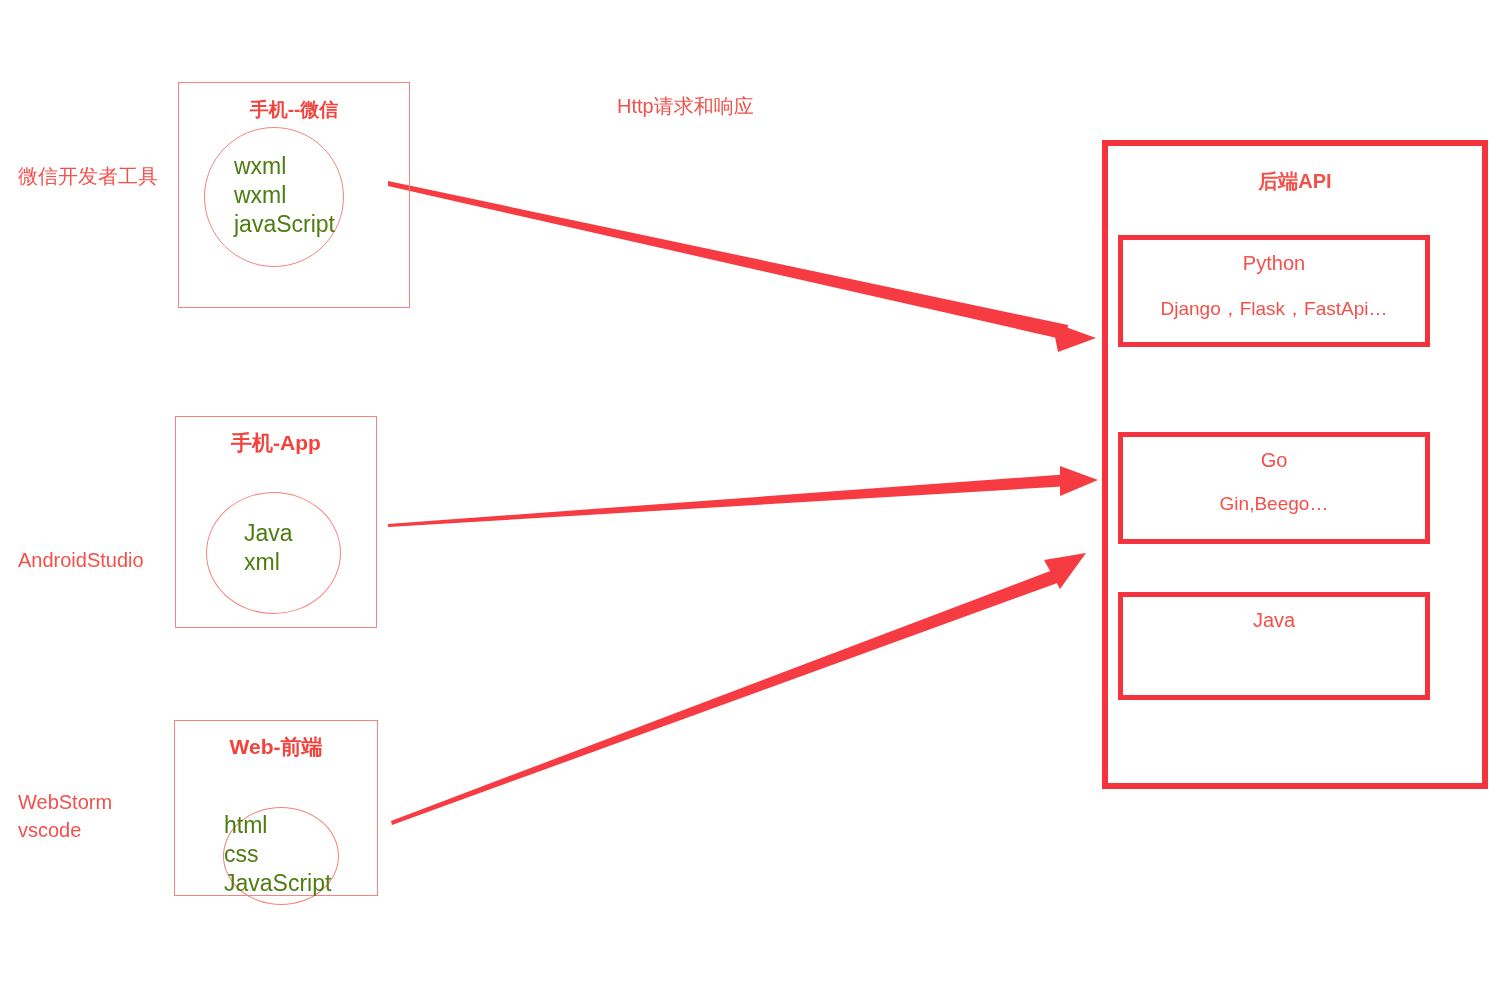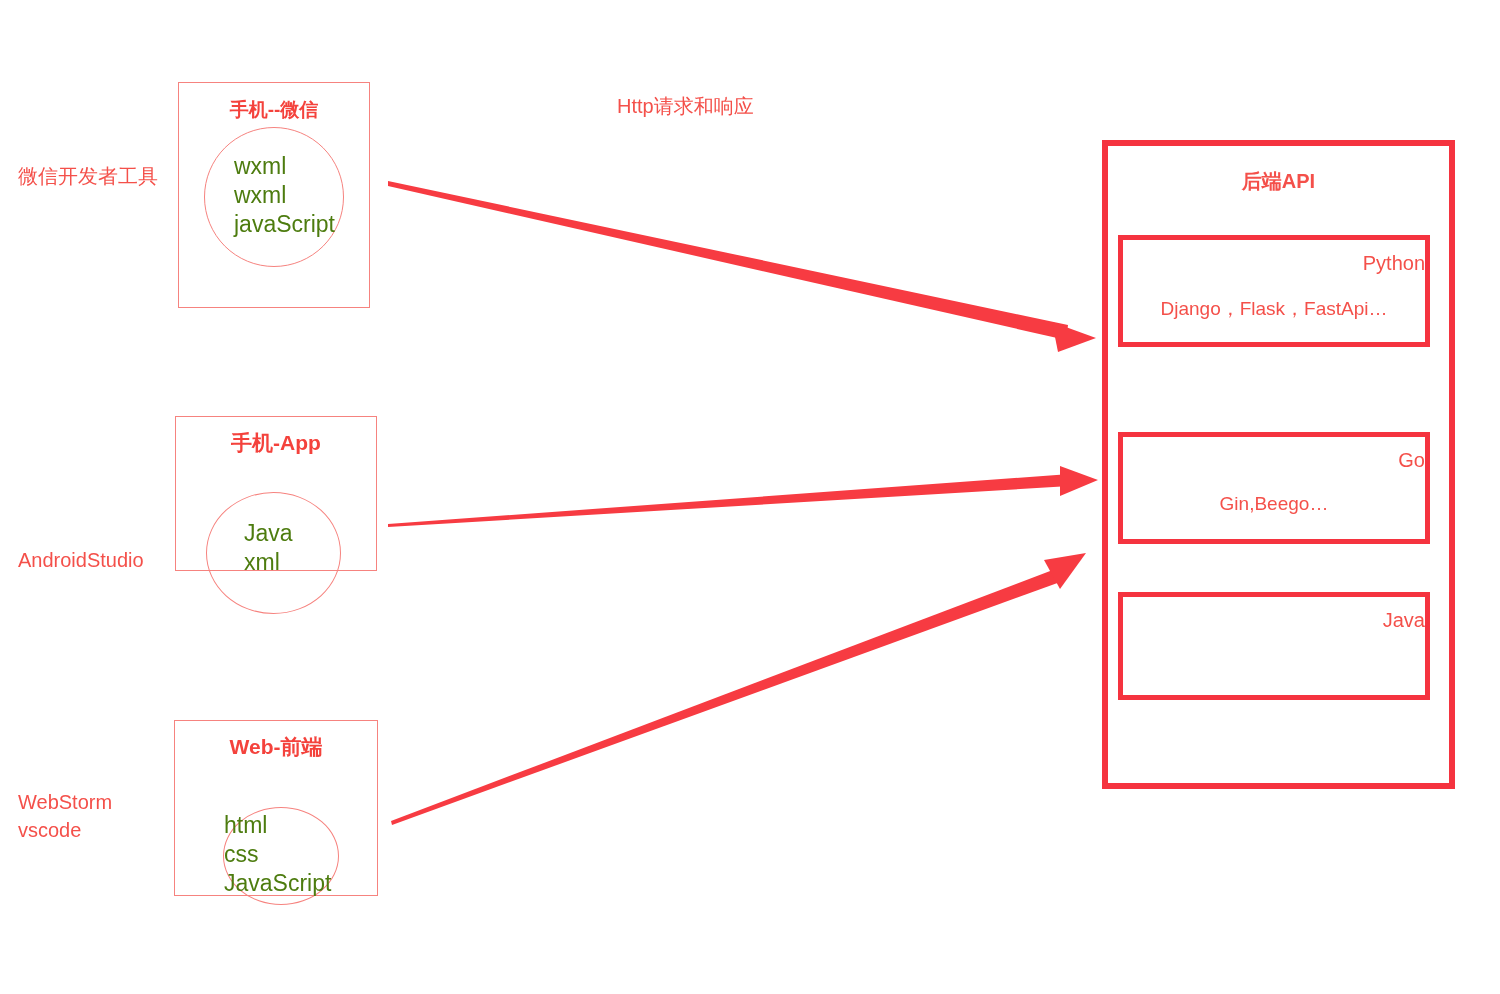--- a/index.html
+++ b/index.html
@@ -73,21 +73,21 @@
     color: #f4504a;
     font-size: 20px;
     white-space: nowrap;
   }
 
   
   #backend-panel {
     position: absolute;
     left: 1102px;
     top: 140px;
-    width: 353px;
+    width: 386px;
     height: 649px;
     box-sizing: border-box;
     border: 6px solid #f5333f;
     background: transparent;
   }
   #backend-title {
     position: absolute;
     left: 0;
     right: 0;
     top: 22px;
@@ -103,21 +103,21 @@
     width: 312px;
     box-sizing: border-box;
     border: 5px solid #f5333f;
     background: transparent;
   }
   .tech-name {
     position: absolute;
     left: 0;
     right: 0;
     top: 12px;
-    text-align: right;
+    text-align: center;
     color: #f4504a;
     font-size: 20px;
     white-space: nowrap;
   }
   .tech-frameworks {
     position: absolute;
     left: 0;
     right: 0;
     top: 56px;
     text-align: center;
@@ -153,31 +153,31 @@
 
   <div class="tool-label" style="left:18px; top:162px;">微信开发者工具</div>
 
   <div class="tool-label" style="left:18px; top:506px;margin-top:40px;">AndroidStudio</div>
 
   <div class="tool-label" style="left:18px; top:788px;">
     <div>WebStorm</div>
     <div>vscode</div>
   </div>
 
-  <div class="client-box" style="left:178px; top:82px; width:192px; height:226px;">
+  <div class="client-box" style="left:178px; top:82px; width:232px; height:226px;">
     <div class="client-title" style="top:14px; font-size:19px;">手机--微信</div>
     <div class="client-circle" style="left:25px; top:44px; width:140px; height:140px;"></div>
     <div class="circle-text" style="left:55px; top:69px;">
       <div>wxml</div>
       <div>wxml</div>
       <div>javaScript</div>
     </div>
   </div>
 
-  <div class="client-box" style="left:175px; top:416px; width:202px; height:155px;">
+  <div class="client-box" style="left:175px; top:416px; width:202px; height:212px;">
     <div class="client-title" style="top:12px; font-size:21px;">手机-App</div>
     <div class="client-circle" style="left:30px; top:75px; width:135px; height:122px;"></div>
     <div class="circle-text" style="left:68px; top:102px;">
       <div>Java</div>
       <div>xml</div>
     </div>
   </div>
 
   <div class="client-box" style="left:174px; top:720px; width:204px; height:176px;">
     <div class="client-title" style="top:12px; font-size:21px;">Web-前端</div>

